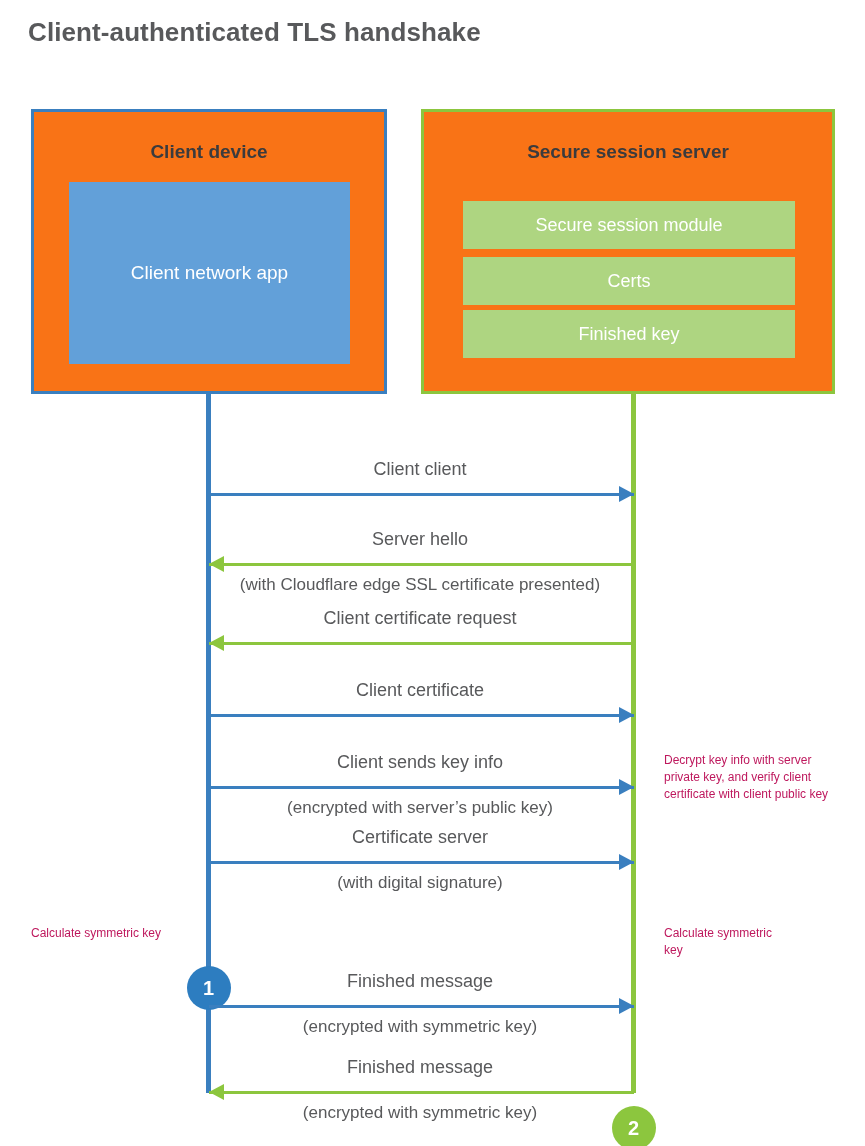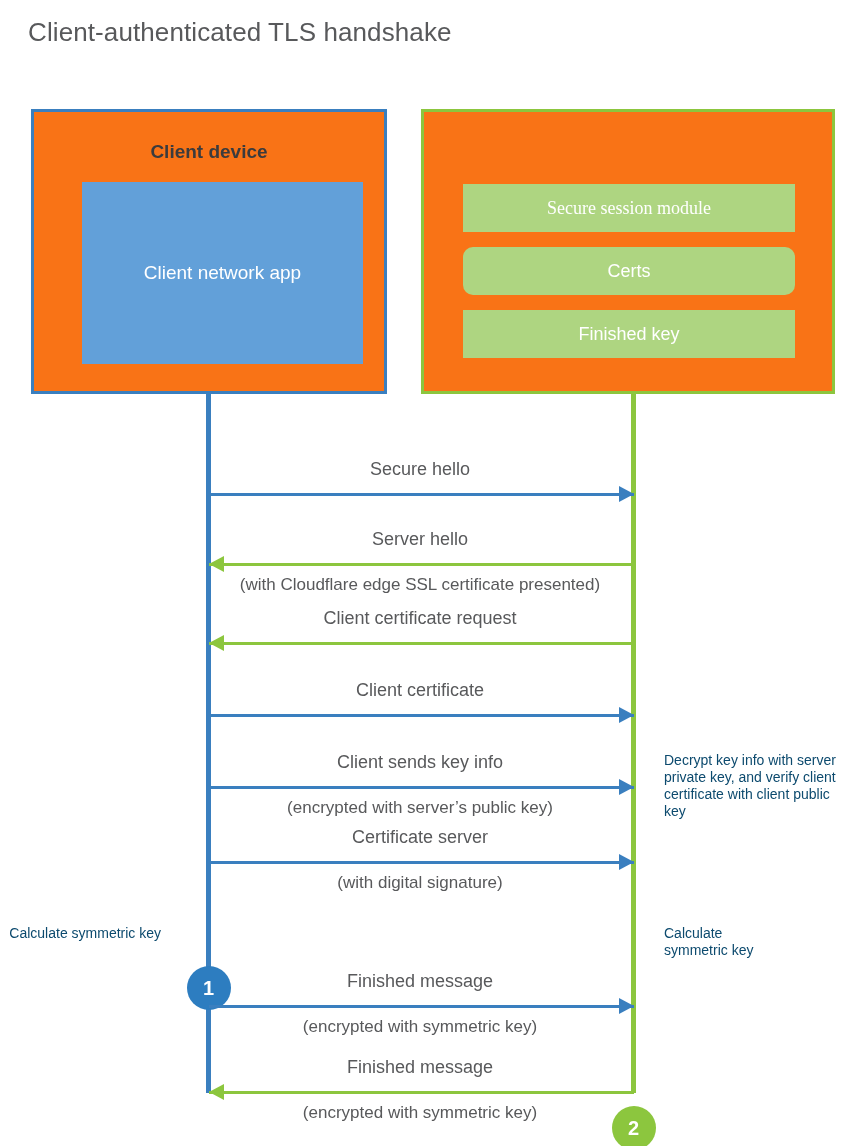--- a/index.html
+++ b/index.html
@@ -18,21 +18,21 @@
     background: #ffffff;
     overflow: hidden;
   }
 
   
   .page-title {
     position: absolute;
     left: 28px;
     top: 17px;
     font-size: 26px;
-    font-weight: 400;
+    font-weight: 700;
     color: #58595b;
     letter-spacing: 0.1px;
     white-space: nowrap;
   }
 
   
   .actor-box {
     position: absolute;
     box-sizing: border-box;
     background: #f97316;
@@ -69,38 +69,37 @@
     width: 281px;
     height: 182px;
     background: #62a0d9;
     color: #ffffff;
     font-size: 19px;
     line-height: 26px;
     display: flex;
     align-items: center;
     justify-content: center;
     text-align: center;
-    margin-left: 13px;
   }
 
   .server-block {
     position: absolute;
     left: 39px;
     width: 332px;
     height: 48px;
     background: #aed581;
     color: #ffffff;
     font-size: 18px;
     display: flex;
     align-items: center;
     justify-content: center;
     text-align: center;
   }
-  .server-block.b0 { top: 72px; font-family: Liberation Serif, serif; }
-  .server-block.b1 { top: 135px; border-radius: 10px; }
+  .server-block.b0 { top: 89px; }
+  .server-block.b1 { top: 145px; }
   .server-block.b2 { top: 198px; }
 
   
   .lifeline {
     position: absolute;
     width: 5px;
   }
   .lifeline.client {
     left: 206px;
     top: 392px;
@@ -173,23 +172,23 @@
     display: flex;
     align-items: center;
     justify-content: center;
   }
   .step-circle.blue { background: #2d7dc0; }
   .step-circle.green { background: #8cc63e; }
 
   
   .side-note {
     position: absolute;
-    font-size: 14px;
+    font-size: 12px;
     line-height: 17px;
-    color: #0c4a6e;
+    color: #be185d;
   }
   .side-note.left {
     text-align: right;
     right: 704px;
   }
   .side-note.right {
     text-align: left;
     left: 664px;
     width: 180px;
   }
@@ -200,33 +199,34 @@
 <div id="canvas">
 
   <div class="page-title">Client-authenticated TLS handshake</div>
 
   <div class="actor-box client">
     <div class="actor-title">Client device</div>
     <div class="client-app-block">Client network app</div>
   </div>
 
   <div class="actor-box server">
+    <div class="actor-title">Secure session server</div>
     <div class="server-block b0">Secure session module</div>
     <div class="server-block b1">Certs</div>
     <div class="server-block b2">Finished key</div>
   </div>
 
   <div class="lifeline client"></div>
   <div class="lifeline server"></div>
 
   <div id="messages">
       <div class="msg" style="top: 494px;">
         <div class="msg-line blue" style="left: 208.5px; width: 425px;"></div>
         <div class="arrowhead right blue" style="left: 618.5px;"></div>
-        <div class="msg-label">Secure hello</div>
+        <div class="msg-label">Client client</div>
         <div class="step-circle blue" style="left: 186.5px; top: 472px;">1</div>
       </div>
       <div class="msg" style="top: 564px;">
         <div class="msg-line green" style="left: 208.5px; width: 425px;"></div>
         <div class="arrowhead left green" style="left: 208.5px;"></div>
         <div class="msg-label">Server hello</div>
         <div class="msg-sub">(with Cloudflare edge SSL certificate presented)</div>
         <div class="step-circle green" style="left: 611.5px; top: 542px;">2</div>
       </div>
       <div class="msg" style="top: 643px;">

